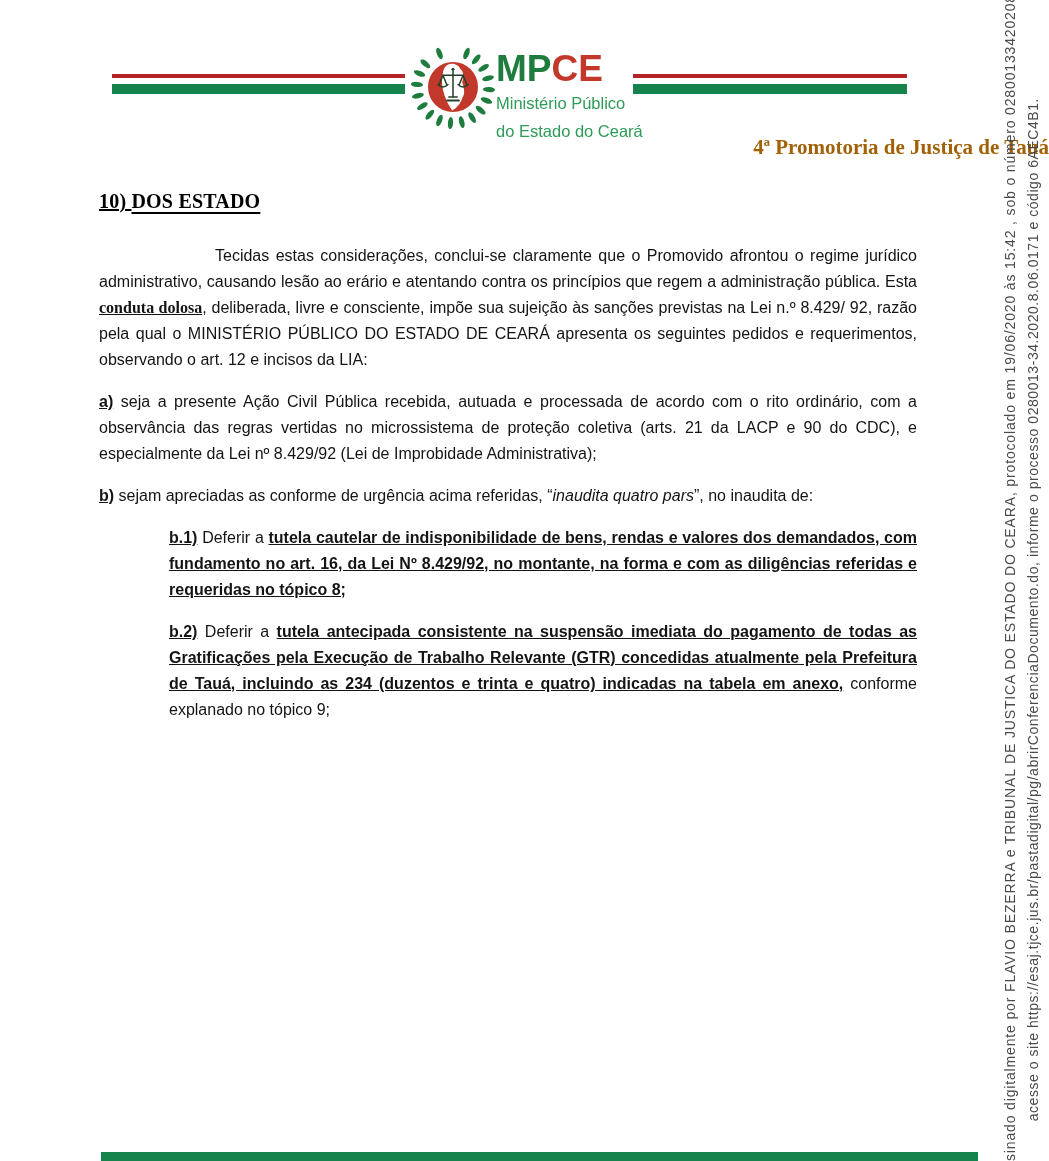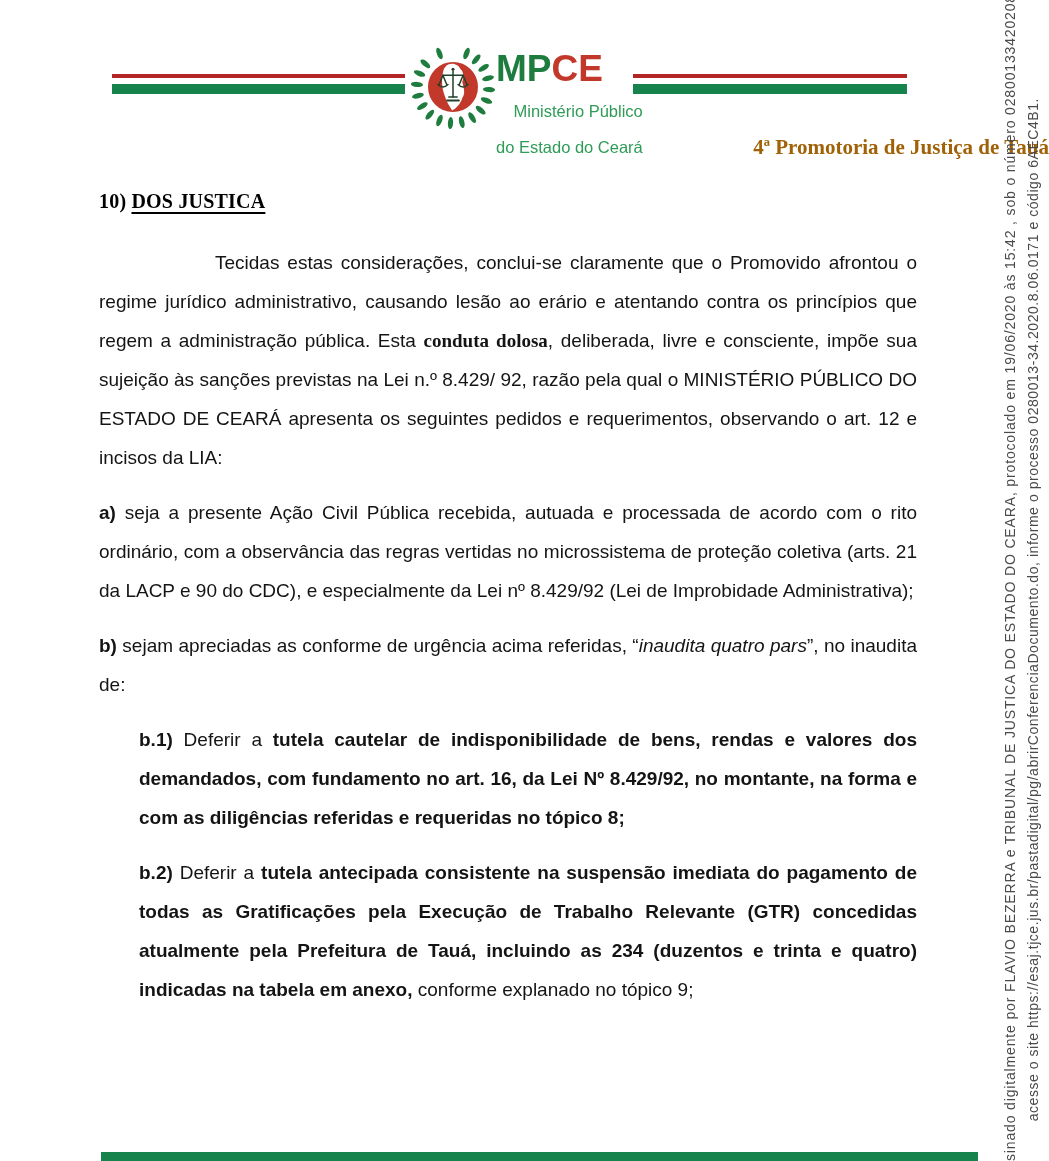--- a/index.html
+++ b/index.html
@@ -26,45 +26,45 @@
   .rule.green{background:var(--accent_green);height:10px;top:84px;}
   .rule.left{left:112px;width:293px;}
   .rule.right{left:633px;width:274px;}
 
   
   .emblem{position:absolute;left:411px;top:44px;width:84px;height:86px;}
   .logotype{position:absolute;left:496px;top:50px;line-height:1;}
   .acronym{font-weight:bold;font-size:37px;letter-spacing:0px;font-family:"Liberation Sans",sans-serif;}
   .acronym .mp{color:var(--logo_green);}
   .acronym .ce{color:var(--logo_red);}
-  .org-line{color:var(--logo_text_green);font-size:16.5px;line-height:20px;margin-top:16px;}
-  .org-line.first{margin-top:14px;text-align:right;}
+  .org-line{color:var(--logo_text_green);font-size:16.5px;line-height:20px;margin-top:8px;}
+  .org-line.first{margin-top:6px;}
 
   
   .doc-title{
     position:absolute;left:0;top:135px;width:100%;
     text-align:right;font-family:"Liberation Serif",serif;
     font-weight:bold;font-size:21px;color:#a16207;
   }
 
   
   .content{
     position:absolute;left:99px;top:190px;width:818px;
   }
   .section-heading{
     font-family:"Liberation Serif",serif;font-weight:bold;font-size:20px;
     color:#000;margin-bottom:30px;letter-spacing:0.2px;
   }
   .para{
-    font-size:19px;line-height:39px;text-align:justify;
+    font-size:16px;line-height:26px;text-align:justify;
     margin-bottom:16px;color:var(--text);
   }
   .para-indent{text-indent:116px;}
-  .para-sub{margin-left:40px;}
-  .seg-b{font-weight:bold;}
+  .para-sub{margin-left:70px;}
+  .seg-b{font-weight:bold;text-decoration:underline;}
   .seg-i{font-style:italic;}
   .seg-u{text-decoration:underline;text-decoration-thickness:2px;text-underline-offset:4px;}
   .seg-serif{font-family:"Liberation Serif",serif;}
 
   
   .footer-bar{
     position:absolute;left:101px;top:1152px;width:877px;height:9px;
     background:var(--accent_green);
   }
 
@@ -133,21 +133,21 @@
     <div class="logotype">
       <div class="acronym"><span class="mp">MP</span><span class="ce">CE</span></div>
       <div class="org-line first">Ministério Público</div>
       <div class="org-line">do Estado do Ceará</div>
     </div>
   </div>
 
   <div class="doc-title">4ª Promotoria de Justiça de Tauá</div>
 
   <div class="content">
-    <div class="section-heading"><span class="seg-b">10) </span><span class="seg-b seg-u">DOS JUSTICA</span></div>
+    <div class="section-heading"><span class="seg-b">10) </span><span class="seg-b seg-u">DOS ESTADO</span></div>
     <div>
         <p class="para para-indent"><span>Tecidas estas considerações, conclui-se claramente que o Promovido afrontou o regime jurídico administrativo, causando lesão ao erário e atentando contra os princípios que regem a administração pública. Esta </span><span class="seg-b seg-serif">conduta dolosa</span><span>, deliberada, livre e consciente, impõe sua sujeição às sanções previstas na Lei n.º 8.429/ 92, razão pela qual o MINISTÉRIO PÚBLICO DO ESTADO DE CEARÁ apresenta os seguintes pedidos e requerimentos, observando o art. 12 e incisos da LIA:</span></p>
         <p class="para"><span class="seg-b">a)</span><span> seja a presente Ação Civil Pública recebida, autuada e processada de acordo com o rito ordinário, com a observância das regras vertidas no microssistema de proteção coletiva (arts. 21 da LACP e 90 do CDC), e especialmente da Lei nº 8.429/92 (Lei de Improbidade Administrativa);</span></p>
         <p class="para"><span class="seg-b">b)</span><span> sejam apreciadas as conforme de urgência acima referidas, “</span><span class="seg-i">inaudita quatro pars</span><span>”, no inaudita de:</span></p>
         <p class="para para-sub"><span class="seg-b">b.1)</span><span> Deferir a </span><span class="seg-b">tutela cautelar de indisponibilidade de bens, rendas e valores dos demandados, com fundamento no art. 16, da Lei Nº 8.429/92, no montante, na forma e com as diligências referidas e requeridas no tópico 8;</span></p>
         <p class="para para-sub"><span class="seg-b">b.2)</span><span> Deferir a </span><span class="seg-b">tutela antecipada consistente na suspensão imediata do pagamento de todas as Gratificações pela Execução de Trabalho Relevante (GTR) concedidas atualmente pela Prefeitura de Tauá, incluindo as 234 (duzentos e trinta e quatro) indicadas na tabela em anexo,</span><span> conforme explanado no tópico 9;</span></p>
       </div>
   </div>
 
   <div class="footer-bar"></div>

